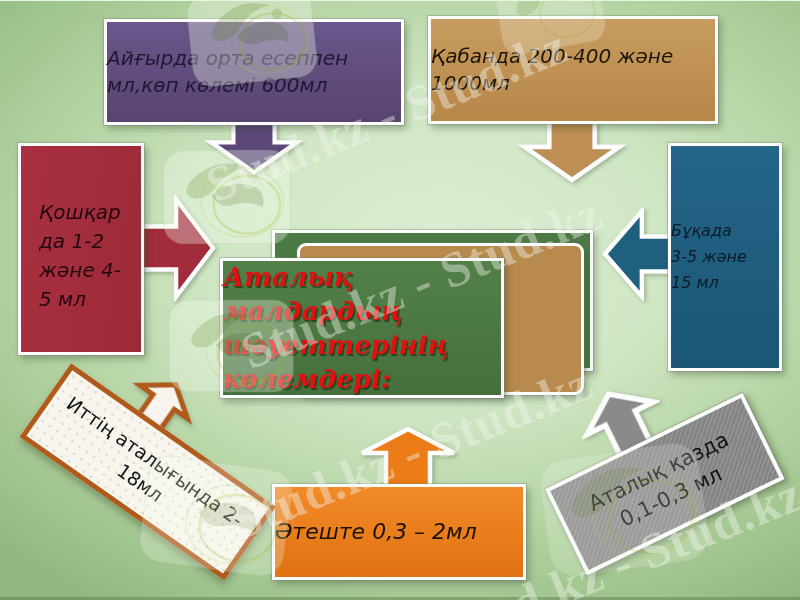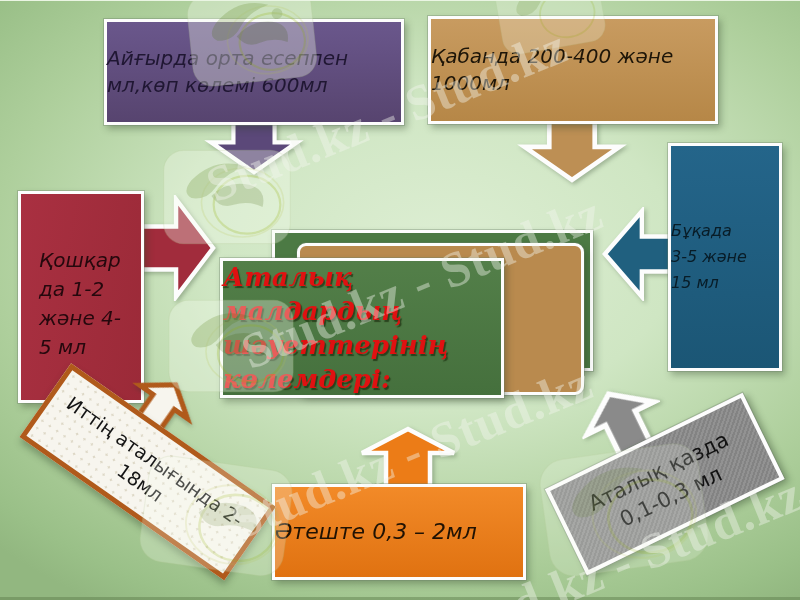--- a/index.html
+++ b/index.html
@@ -13,21 +13,21 @@
   .slide::after{content:"";position:absolute;left:0;right:0;bottom:0;height:3px;background:rgba(90,122,74,.45);}
   
   .co{position:absolute;border:3px solid #fdfdfd;box-sizing:border-box;
       box-shadow:0 0 0 1px rgba(110,130,105,.35), 3px 4px 7px rgba(40,60,35,.35);
       display:flex;flex-direction:column;justify-content:center;
       color:#1b1b1b;z-index:10;}
   .co .ln{display:block;}
   .it{font-style:italic;}
   .co-stallion{left:104px;top:18px;width:300px;height:106px;background:linear-gradient(#6a578c,#57446f);font-size:20px;line-height:27px;color:#201733;}
   .co-boar{left:428px;top:15px;width:290px;height:108px;background:linear-gradient(#c89b60,#b68747);font-size:20px;line-height:27px;color:#1d1508;}
-  .co-ram{left:18px;top:142px;width:126px;height:212px;background:linear-gradient(100deg,#a93041,#9b2a38);font-size:20px;line-height:29px;color:#25080d;justify-content:flex-start;text-align:left;padding:52px 0 0 18px;margin-top:48px;}
+  .co-ram{left:18px;top:142px;width:126px;height:212px;background:linear-gradient(100deg,#a93041,#9b2a38);font-size:20px;line-height:29px;color:#25080d;justify-content:flex-start;text-align:left;padding:52px 0 0 18px;}
   .co-bull{left:668px;top:142px;width:114px;height:228px;background:linear-gradient(#24658a,#1b5675);font-size:16px;line-height:26px;color:#081c27;}
   .co-rooster{left:272px;top:483px;width:254px;height:96px;background:linear-gradient(#f28a28,#e07211);font-size:22px;line-height:28px;color:#201203;}
   
   .c-back{left:272px;top:229px;width:321px;height:141px;background:#4c7a44;z-index:11;}
   .c-mid{left:297px;top:242px;width:287px;height:152px;background:#b98a4e;border-radius:9px;z-index:12;}
   .c-front{left:220px;top:257px;width:284px;height:140px;background:linear-gradient(#537f49,#45703d);z-index:13;}
   .title{font-family:"DejaVu Serif","Liberation Serif",serif;font-weight:bold;font-style:italic;
          font-size:26px;line-height:34px;color:#e01111;
          text-shadow:1.5px 1.5px 1px rgba(25,40,10,.65);}
   

